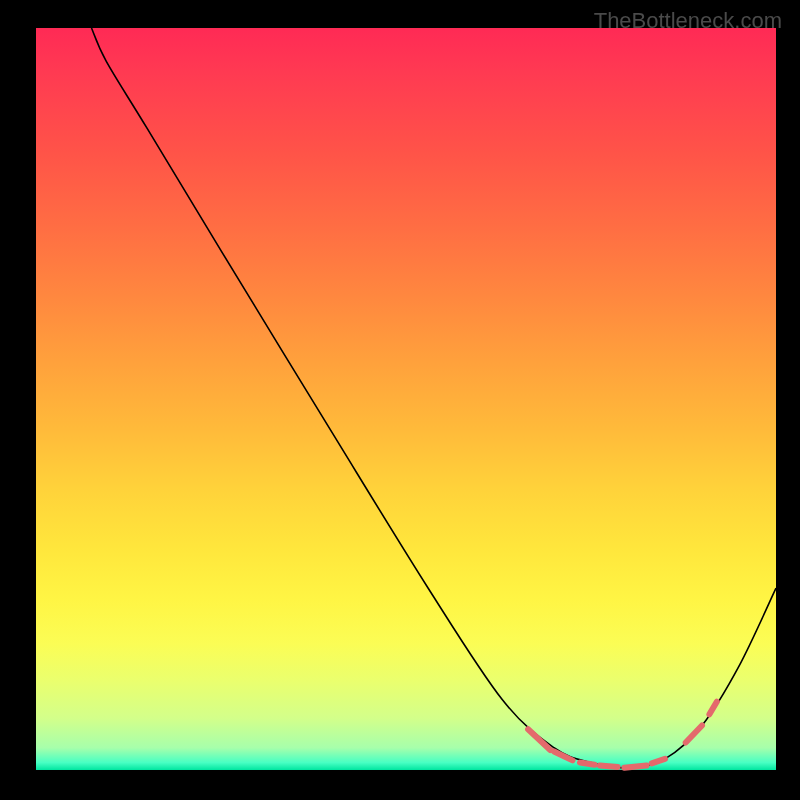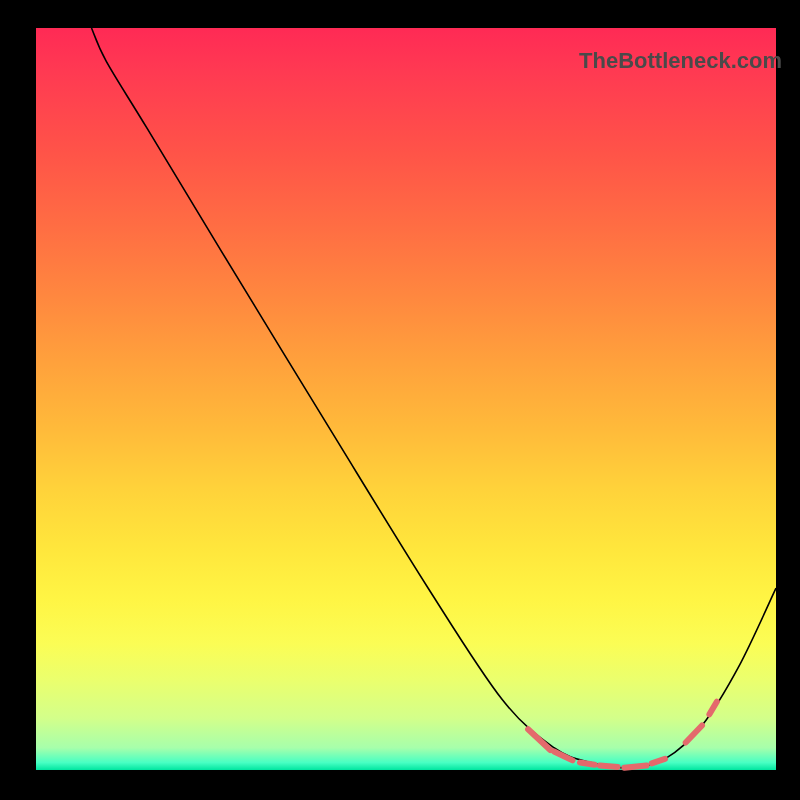--- a/index.html
+++ b/index.html
@@ -1,18 +1,18 @@
 <!DOCTYPE html>
 <html><head>
 <meta charset="utf-8">
 <style>
 * { margin: 0; padding: 0; box-sizing: border-box; }
 body { width: 800px; height: 800px; background: #000; position: relative; font-family: Arial, sans-serif; }
 .chart-container { position: absolute; top: 0; left: 0; width: 800px; height: 800px; }
-.watermark { position: absolute; top: 8px; right: 18px; color: #4a4a4a; font-size: 22px; font-weight: 700; z-index: 10; margin-top: 40px; }
+.watermark { position: absolute; top: 8px; right: 18px; color: #4a4a4a; font-size: 22px; font-weight: 400; z-index: 10; }
 .plot-area { position: absolute; left: 36px; top: 28px; width: 740px; height: 742px; }
 .gradient-bg { position: absolute; inset: 0; background: linear-gradient(to bottom,
   #ff2a55 0%, #ff3a52 6%, #ff5448 17%, #ff6e43 27%, #ff873f 36%,
   #ffa13c 45%, #ffba3a 54%, #ffd23a 62%, #ffe63c 70%, #fff544 77%,
   #fbfd55 83%, #eaff6e 88%, #d3ff8a 93%, #a7ffab 97%, #48ffc3 99%, #00e5a0 100%);
 }
 svg.curve { position: absolute; inset: 0; width: 100%; height: 100%; overflow: visible; }
 .curve-path { fill: none; stroke: #000; stroke-width: 1.6; }
 .dash-path { fill: none; stroke: #e46a6c; stroke-width: 6; stroke-linecap: round; }
 </style>

